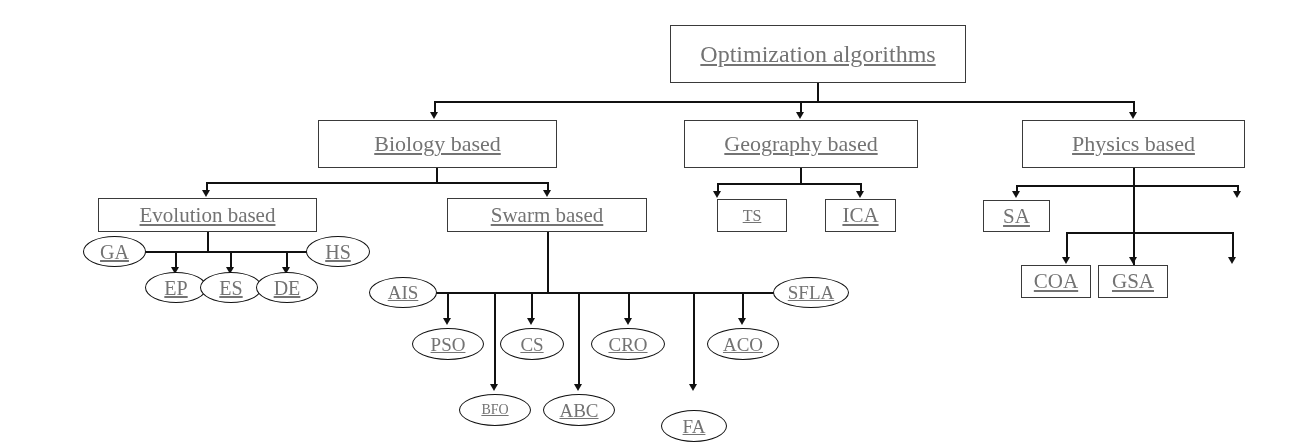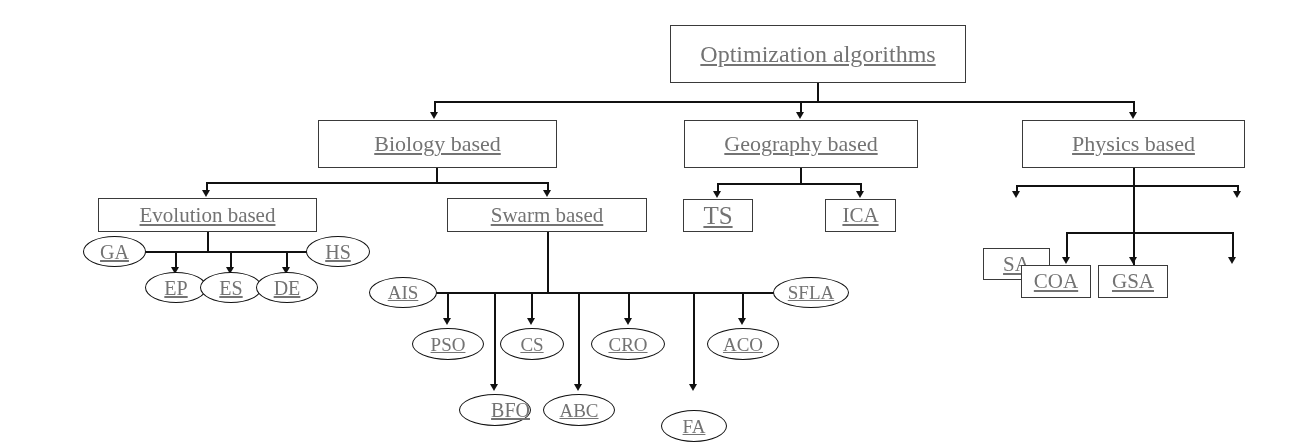--- a/index.html
+++ b/index.html
@@ -99,35 +99,35 @@
     <span>Swarm based</span>
   </div>
 
   <div class="ln vline" style="left:800px;top:168px;width:1.6px;height:16px;"></div>
   <div class="ln hline" style="left:717px;top:183px;width:144px;height:1.6px;"></div>
   <div class="ln vline" style="left:717px;top:183px;width:1.6px;height:9px;"></div>
   <div class="arrow arr-down" style="left:713px;top:191px;"></div>
   <div class="ln vline" style="left:860px;top:183px;width:1.6px;height:9px;"></div>
   <div class="arrow arr-down" style="left:856px;top:191px;"></div>
 
-  <div class="node box" style="left:683px;top:199px;width:70px;height:33px;font-size:25px;">
+  <div class="node box" style="left:717px;top:199px;width:70px;height:33px;font-size:16px;">
     <span>TS</span>
   </div>
   <div class="node box" style="left:825px;top:199px;width:71px;height:33px;font-size:21px;text-align:right;">
     <span>ICA</span>
   </div>
 
   <div class="ln vline" style="left:1133px;top:168px;width:1.6px;height:100px;"></div>
   <div class="ln hline" style="left:1016px;top:185px;width:222px;height:1.6px;"></div>
   <div class="ln vline" style="left:1016px;top:185px;width:1.6px;height:7px;"></div>
   <div class="arrow arr-down" style="left:1012px;top:191px;"></div>
   <div class="ln vline" style="left:1237px;top:185px;width:1.6px;height:7px;"></div>
   <div class="arrow arr-down" style="left:1233px;top:191px;"></div>
 
-  <div class="node box" style="left:983px;top:200px;width:67px;height:32px;font-size:21px;margin-top:48px;">
+  <div class="node box" style="left:983px;top:200px;width:67px;height:32px;font-size:21px;">
     <span>SA</span>
   </div>
 
   <div class="ln hline" style="left:1066px;top:232px;width:166px;height:1.6px;"></div>
   <div class="ln vline" style="left:1066px;top:232px;width:1.6px;height:26px;"></div>
   <div class="arrow arr-down" style="left:1062px;top:257px;"></div>
   <div class="arrow arr-down" style="left:1129px;top:257px;"></div>
   <div class="ln vline" style="left:1232px;top:232px;width:1.6px;height:26px;"></div>
   <div class="arrow arr-down" style="left:1228px;top:257px;"></div>
 
@@ -200,21 +200,21 @@
   <div class="node ellipse" style="left:500px;top:328px;width:64px;height:32px;font-size:19px;">
     <span>CS</span>
   </div>
   <div class="node ellipse" style="left:591px;top:328px;width:74px;height:32px;font-size:19px;">
     <span>CRO</span>
   </div>
   <div class="node ellipse" style="left:707px;top:328px;width:72px;height:32px;font-size:19px;">
     <span>ACO</span>
   </div>
 
-  <div class="node ellipse" style="left:459px;top:394px;width:72px;height:32px;font-size:20px;justify-content:flex-end;">
+  <div class="node ellipse" style="left:459px;top:394px;width:72px;height:32px;font-size:14px;">
     <span>BFO</span>
   </div>
   <div class="node ellipse" style="left:543px;top:394px;width:72px;height:32px;font-size:19px;">
     <span>ABC</span>
   </div>
   <div class="node ellipse" style="left:661px;top:410px;width:66px;height:32px;font-size:19px;">
     <span>FA</span>
   </div>
 
 </div>

